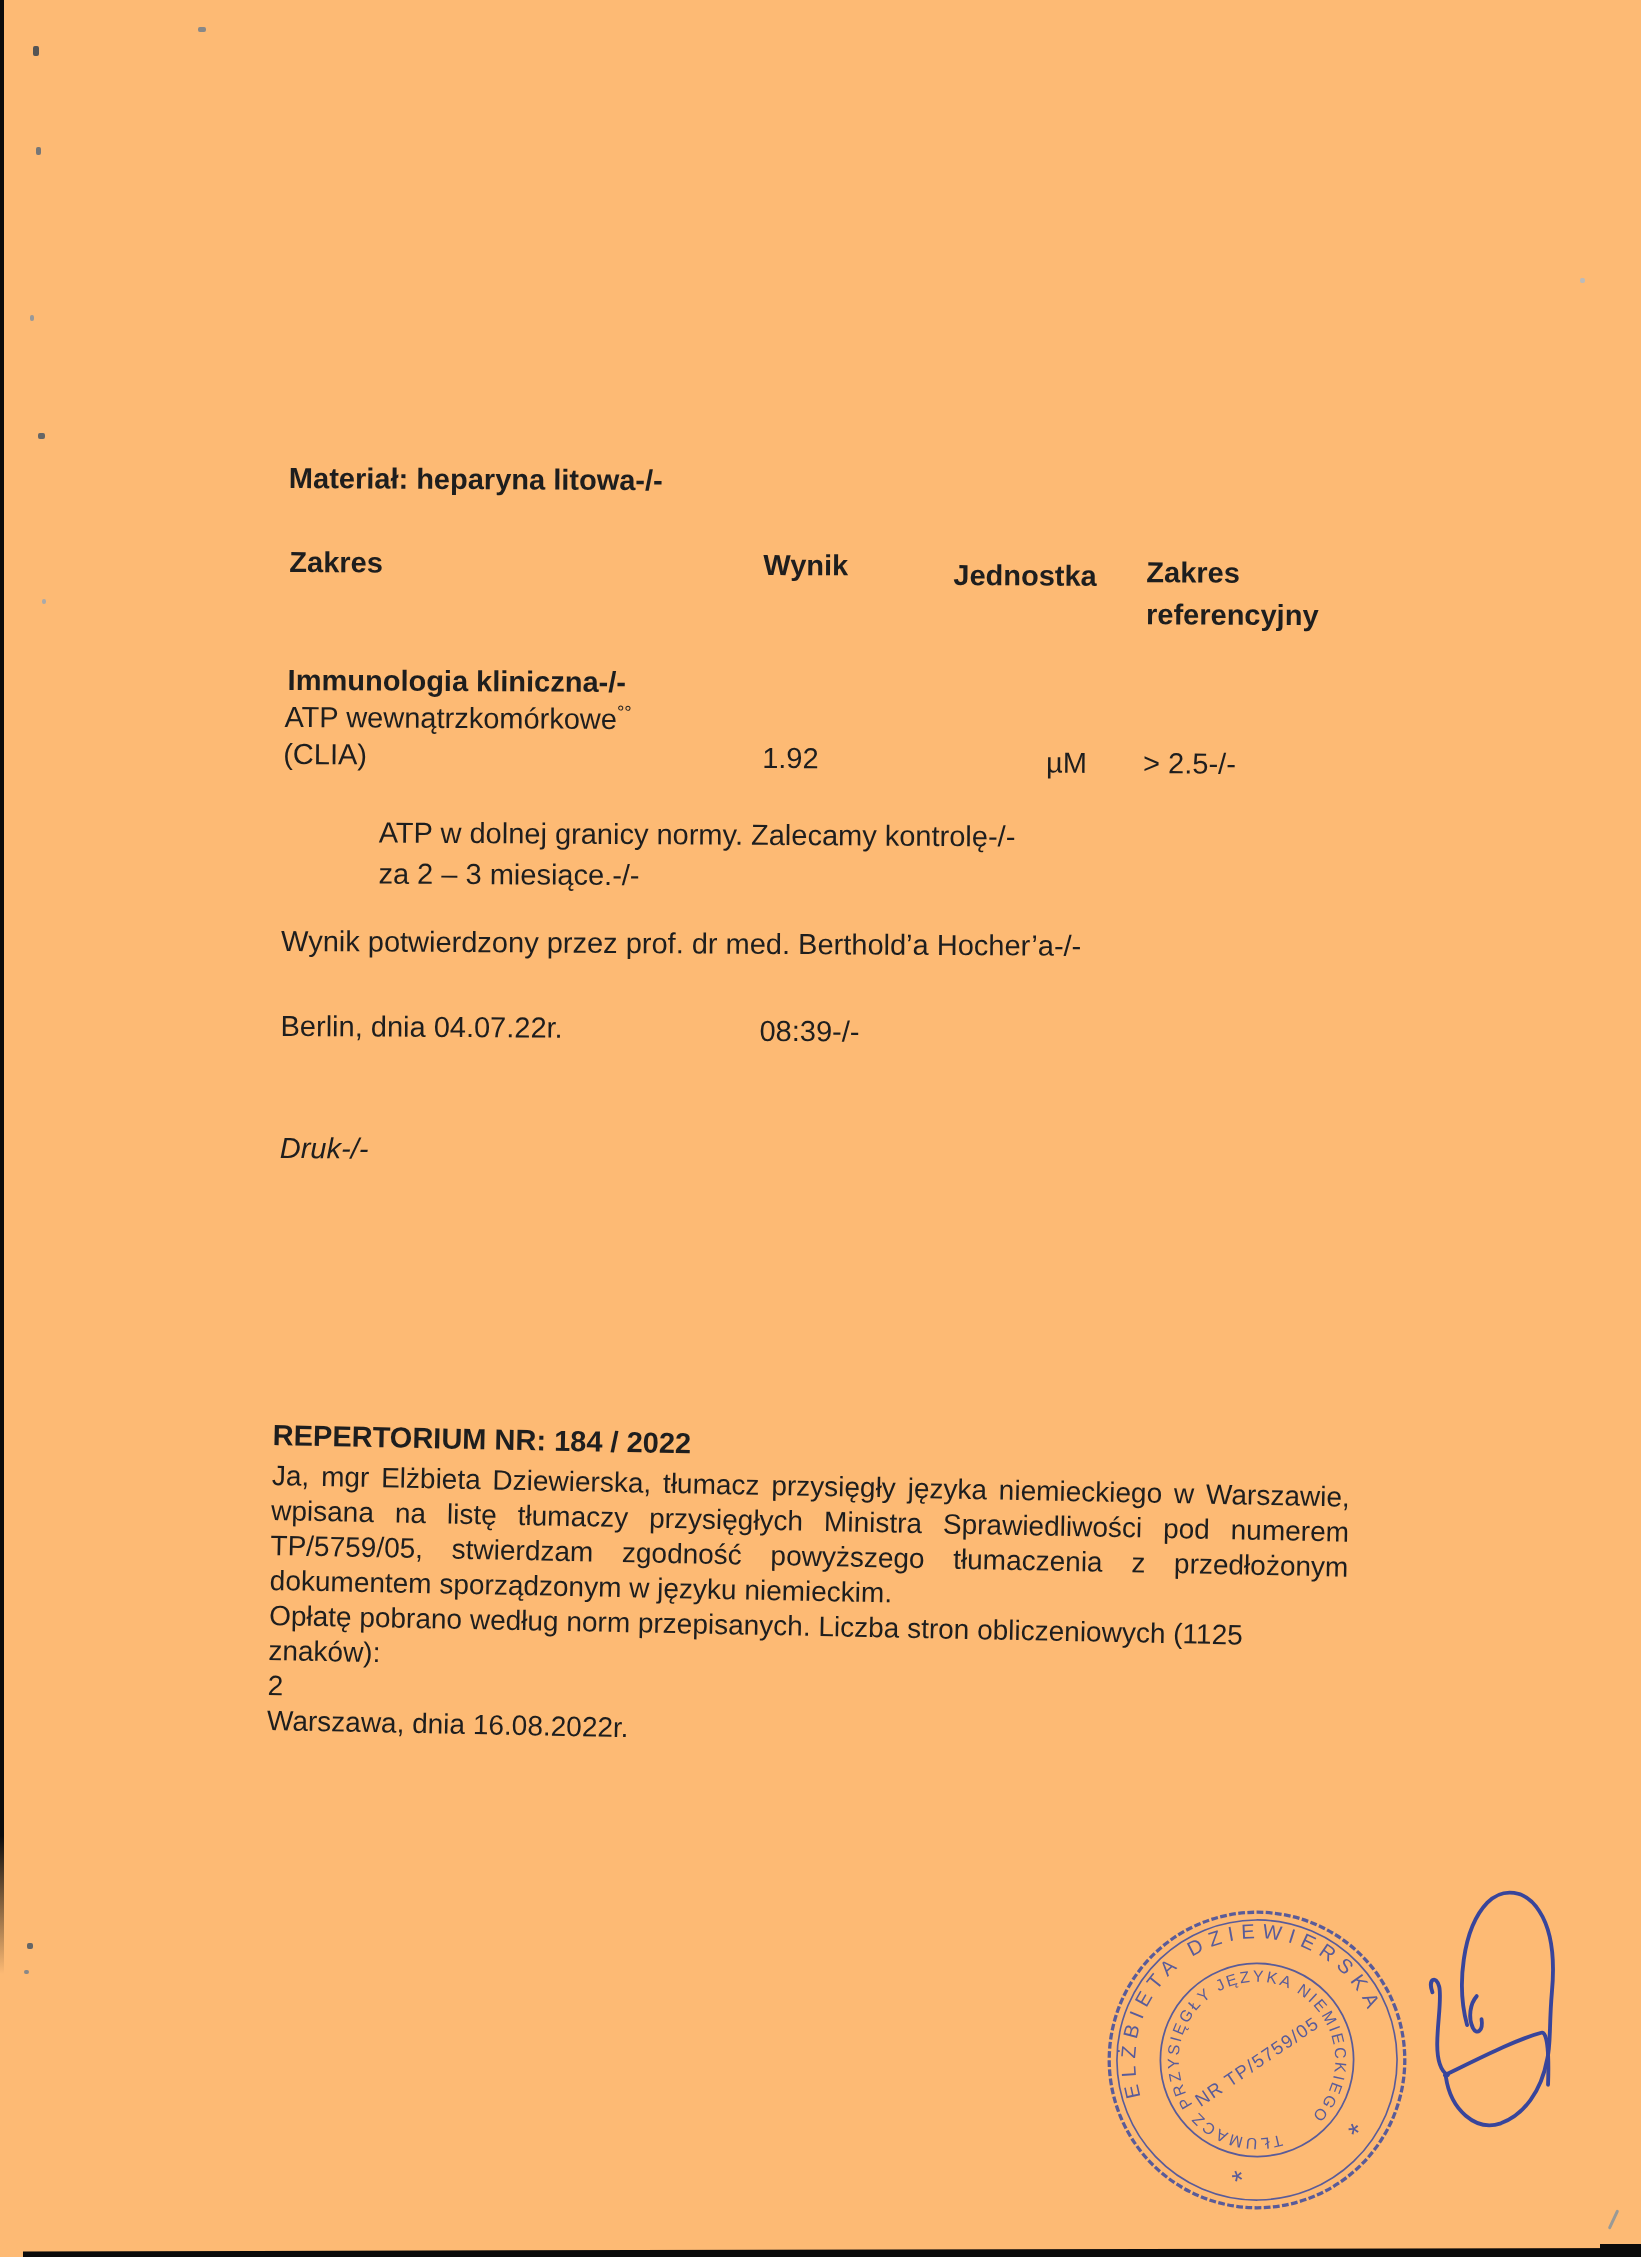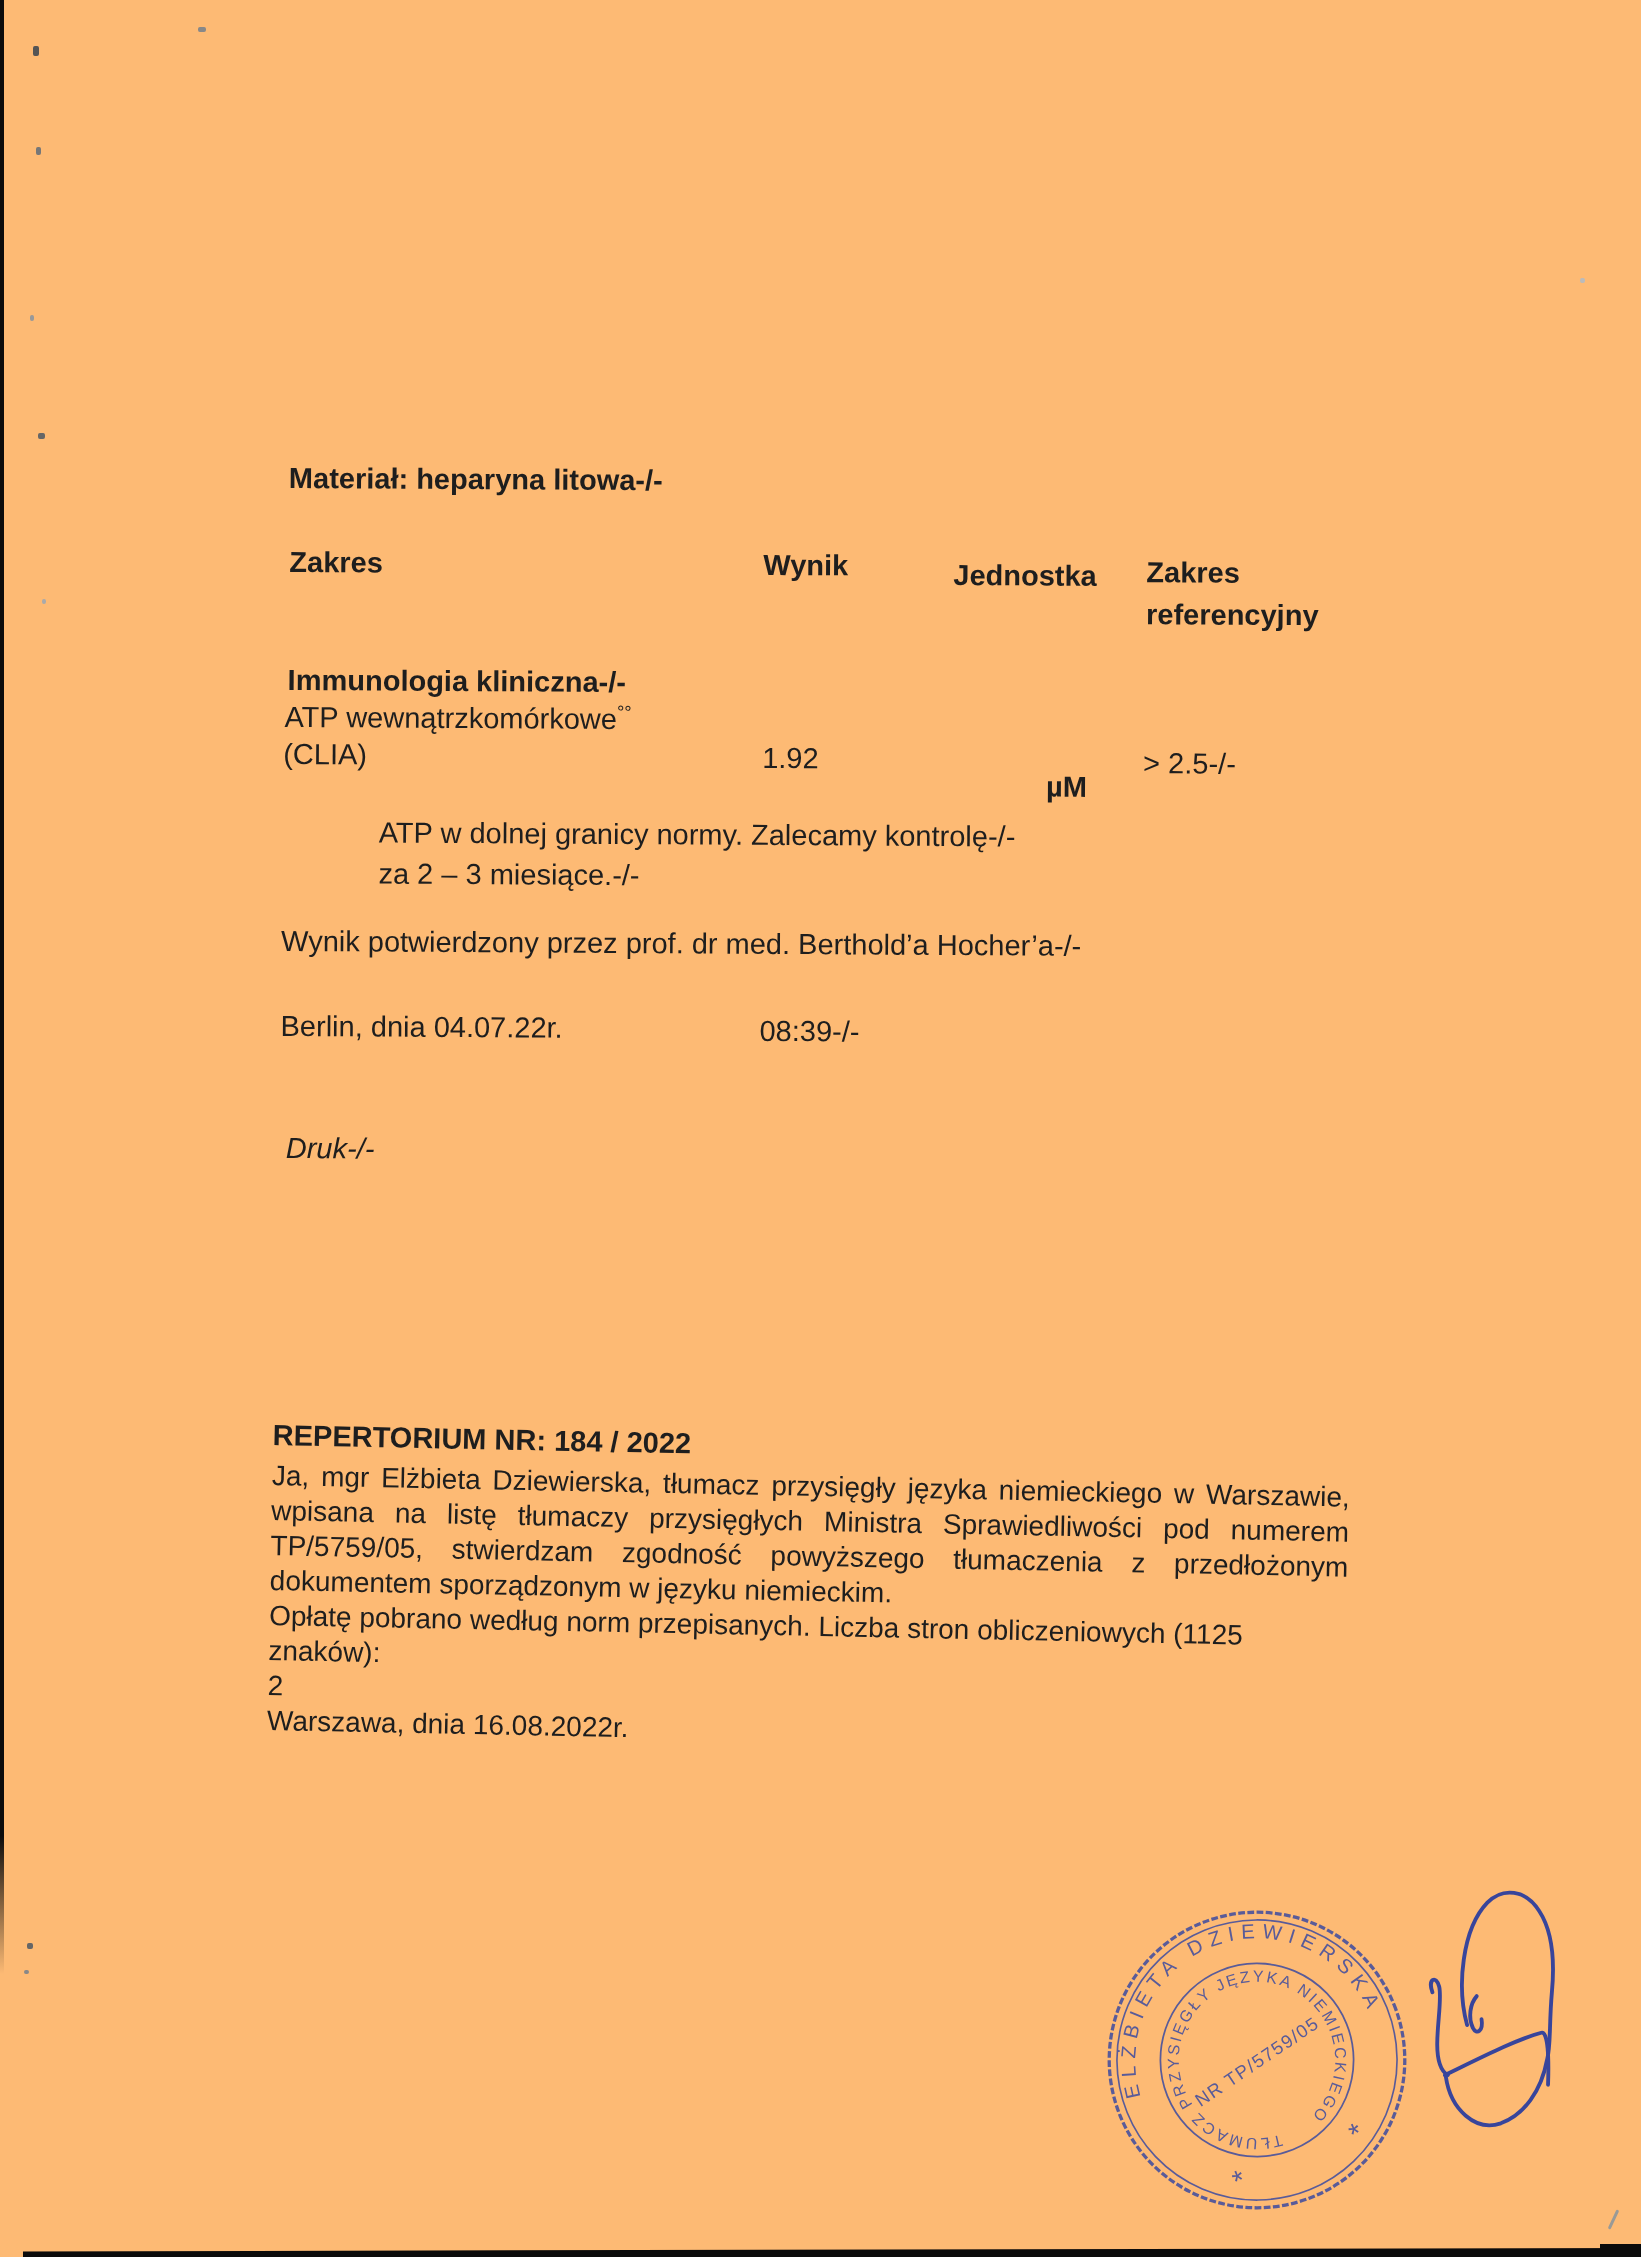--- a/index.html
+++ b/index.html
@@ -4,21 +4,21 @@
 <style>
   html,body{margin:0;padding:0;background:#d9d9d6;}
   .page{
     position:relative;width:1597px;height:2257px;margin:0 auto;
     background:#fdba74;overflow:hidden;
     font-family:"Liberation Sans", sans-serif;color:#1e1e1e;padding-left:48px;
   }
   .abs{position:absolute;white-space:nowrap;}
   .b{font-weight:bold;}
   .fs30{font-size:29px;line-height:33px;}
-  .italic{font-style:italic;margin-left:6px;}
+  .italic{font-style:italic;}
 
   
   .tilt-top{position:absolute;left:0;top:0;width:1641px;height:1400px;
     transform:rotate(0.35deg);transform-origin:290px 463px;}
   .tilt-bottom{position:absolute;left:0;top:0;width:1641px;height:2257px;
     transform:rotate(1.15deg);transform-origin:273px 1421px;}
 
   .zakres-block div{line-height:42px;}
   sup.marker{font-size:18.3px;vertical-align:super;line-height:0;}
 
@@ -54,21 +54,21 @@
       <div>Zakres</div>
       <div>referencyjny</div>
     </div>
 
     <div class="abs fs30 b" style="left:289px;top:664px;">Immunologia kliniczna-/-</div>
     <div class="abs fs30" style="left:286px;top:701px;">
       <span>ATP wewnątrzkomórkowe</span><sup class="marker">°°</sup>
     </div>
     <div class="abs fs30" style="left:285px;top:738px;">(CLIA)</div>
     <div class="abs fs30" style="left:764px;top:739px;">1.92</div>
-    <div class="abs fs30" style="left:1048px;top:766px;font-weight:bold;">µM</div>
+    <div class="abs fs30" style="left:1048px;top:742px;">µM</div>
     <div class="abs fs30" style="left:1145px;top:742px;">&gt; 2.5-/-</div>
 
     <div class="abs fs30" style="left:381px;top:816px;">ATP w dolnej granicy normy. Zalecamy kontrolę-/-</div>
     <div class="abs fs30" style="left:381px;top:857px;">za 2 – 3 miesiące.-/-</div>
 
     <div class="abs fs30" style="left:284px;top:925px;">Wynik potwierdzony przez prof. dr med. Berthold’a Hocher’a-/-</div>
 
     <div class="abs fs30" style="left:284px;top:1010px;">Berlin, dnia 04.07.22r.</div>
     <div class="abs fs30" style="left:763px;top:1012px;">08:39-/-</div>
 

